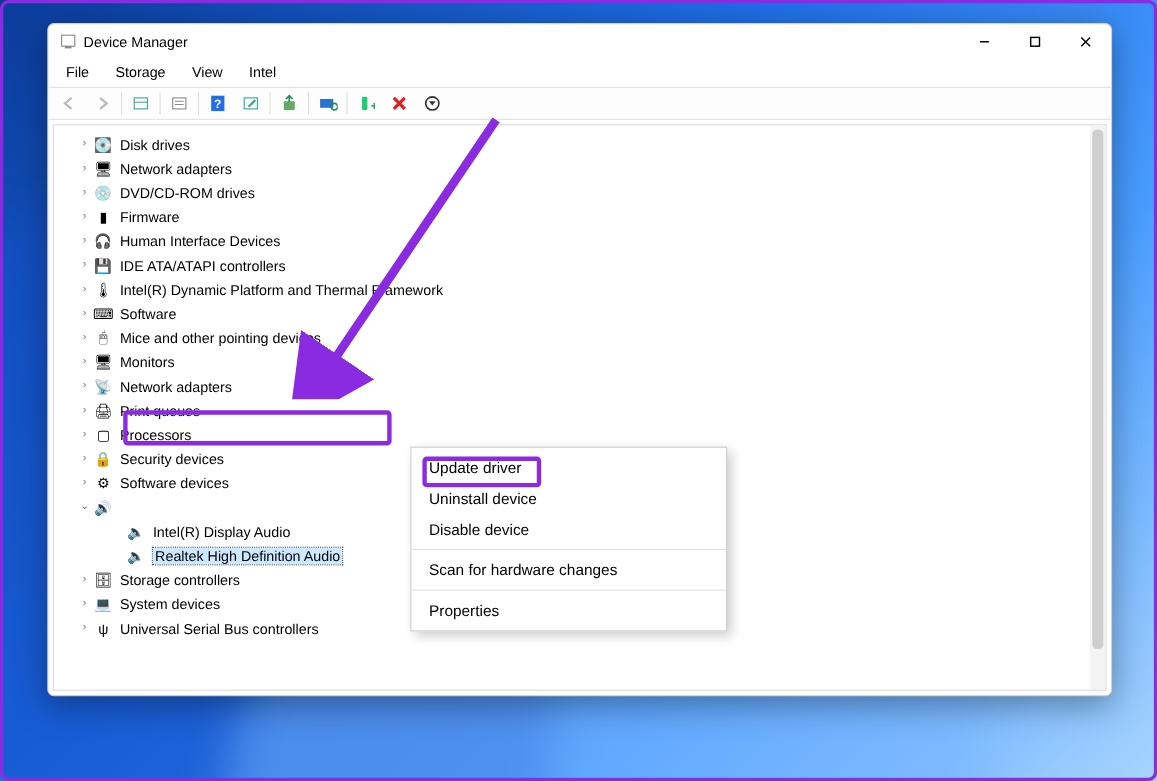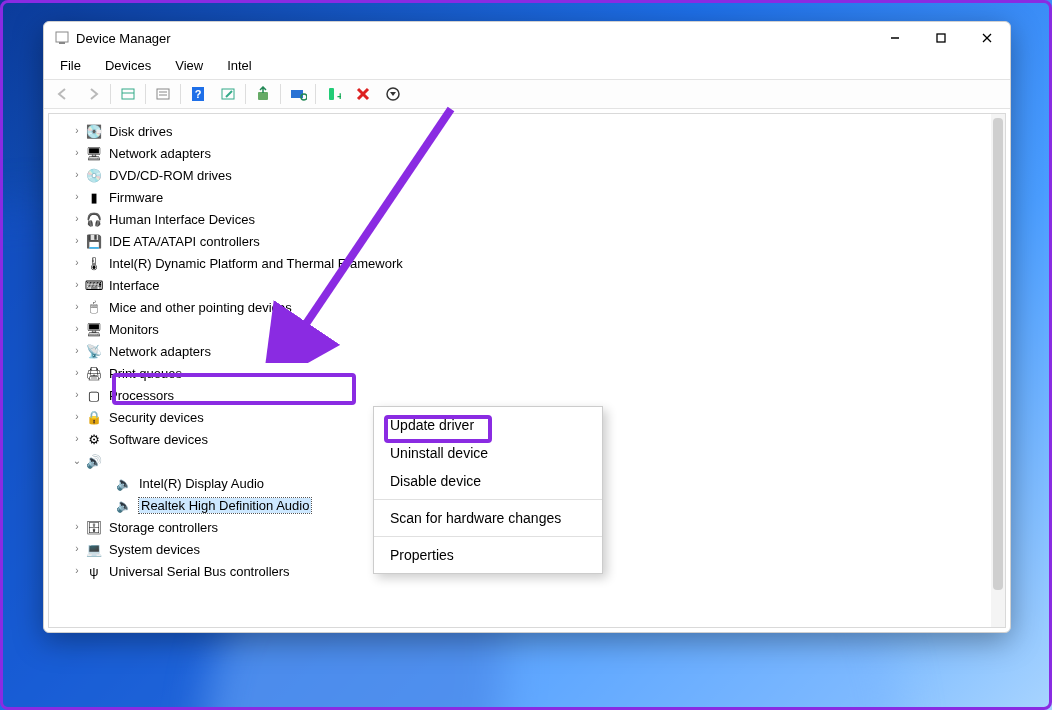--- a/index.html
+++ b/index.html
@@ -134,21 +134,21 @@
     .arrow {
       position: absolute;
       left: 258px; top: 100px;
       z-index: 5;
       pointer-events: none;
     }
 
     .ctx-menu {
       position: absolute;
       left: 370px; top: 403px;
-      width: 230px;
+      width: 288px;
       background: #fff;
       border: 1px solid #ccc;
       box-shadow: 4px 4px 10px rgba(0,0,0,0.2);
       z-index: 10;
       padding: 4px 0;
       font-size: 14px;
     }
     .ctx-item { padding: 6px 16px; }
     .ctx-sep { height: 1px; background: #e0e0e0; margin: 4px 0; }
     .ctx-item.bold { font-weight: 400; }
@@ -196,21 +196,21 @@
         <svg width="12" height="12" viewBox="0 0 12 12">
             <line x1="2" y1="2" x2="10" y2="10" stroke="#000" stroke-width="1.3"></line>
             <line x1="10" y1="2" x2="2" y2="10" stroke="#000" stroke-width="1.3"></line>
           </svg>
       </div>
     </div>
   </div>
 
   <div class="menubar">
     <span>File</span>
-    <span>Devices</span>
+    <span>Storage</span>
     <span>View</span>
     <span>Intel</span>
   </div>
 
   <div class="toolbar">
     <div class="tbtn disabled">
         <svg width="16" height="14">
           <path d="M10 2 L4 7 L10 12" fill="none" stroke="#555" stroke-width="2"></path>
         </svg>
       </div>
@@ -315,21 +315,21 @@
           <span class="lbl">IDE ATA/ATAPI controllers</span>
         </div>
         <div class="node">
           <span class="chev">›</span>
           <span class="ico">🌡</span>
           <span class="lbl">Intel(R) Dynamic Platform and Thermal Framework</span>
         </div>
         <div class="node">
           <span class="chev">›</span>
           <span class="ico">⌨</span>
-          <span class="lbl">Interface</span>
+          <span class="lbl">Software</span>
         </div>
         <div class="node">
           <span class="chev">›</span>
           <span class="ico">🖱</span>
           <span class="lbl">Mice and other pointing devices</span>
         </div>
         <div class="node">
           <span class="chev">›</span>
           <span class="ico">🖥</span>
           <span class="lbl">Monitors</span>

